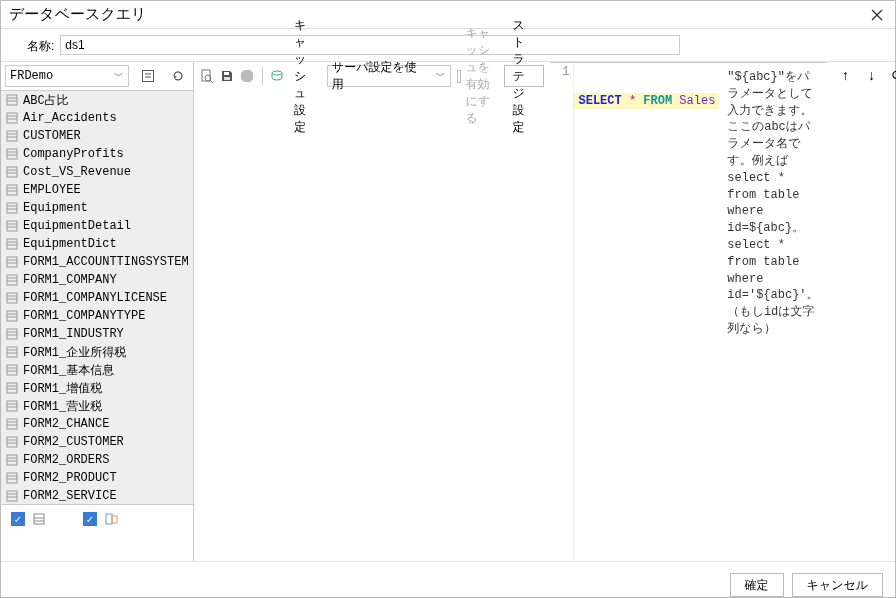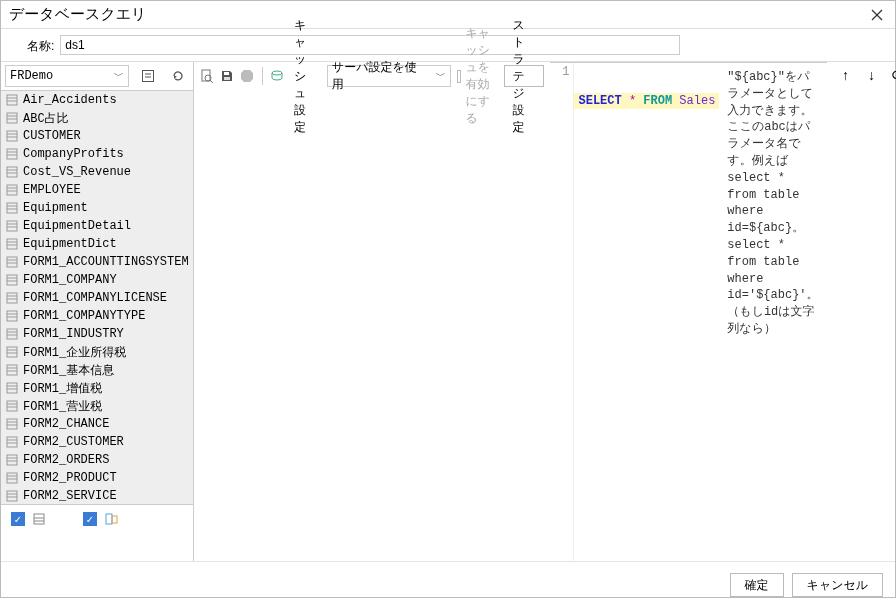--- a/index.html
+++ b/index.html
@@ -309,31 +309,31 @@
 
       <div class="table-list" id="table-list">
           <div class="table-item">
             <span class="ticon">
               <svg width="12" height="12" viewBox="0 0 12 12">
                 <rect x="1" y="1" width="10" height="10" fill="none" stroke="#999"></rect>
                 <line x1="1" y1="4" x2="11" y2="4" stroke="#999"></line>
                 <line x1="1" y1="7" x2="11" y2="7" stroke="#999"></line>
               </svg>
             </span>
+            <span>ABC占比</span>
+          </div>
+          <div class="table-item">
+            <span class="ticon">
+              <svg width="12" height="12" viewBox="0 0 12 12">
+                <rect x="1" y="1" width="10" height="10" fill="none" stroke="#999"></rect>
+                <line x1="1" y1="4" x2="11" y2="4" stroke="#999"></line>
+                <line x1="1" y1="7" x2="11" y2="7" stroke="#999"></line>
+              </svg>
+            </span>
             <span>Air_Accidents</span>
-          </div>
-          <div class="table-item">
-            <span class="ticon">
-              <svg width="12" height="12" viewBox="0 0 12 12">
-                <rect x="1" y="1" width="10" height="10" fill="none" stroke="#999"></rect>
-                <line x1="1" y1="4" x2="11" y2="4" stroke="#999"></line>
-                <line x1="1" y1="7" x2="11" y2="7" stroke="#999"></line>
-              </svg>
-            </span>
-            <span>ABC占比</span>
           </div>
           <div class="table-item">
             <span class="ticon">
               <svg width="12" height="12" viewBox="0 0 12 12">
                 <rect x="1" y="1" width="10" height="10" fill="none" stroke="#999"></rect>
                 <line x1="1" y1="4" x2="11" y2="4" stroke="#999"></line>
                 <line x1="1" y1="7" x2="11" y2="7" stroke="#999"></line>
               </svg>
             </span>
             <span>CUSTOMER</span>

